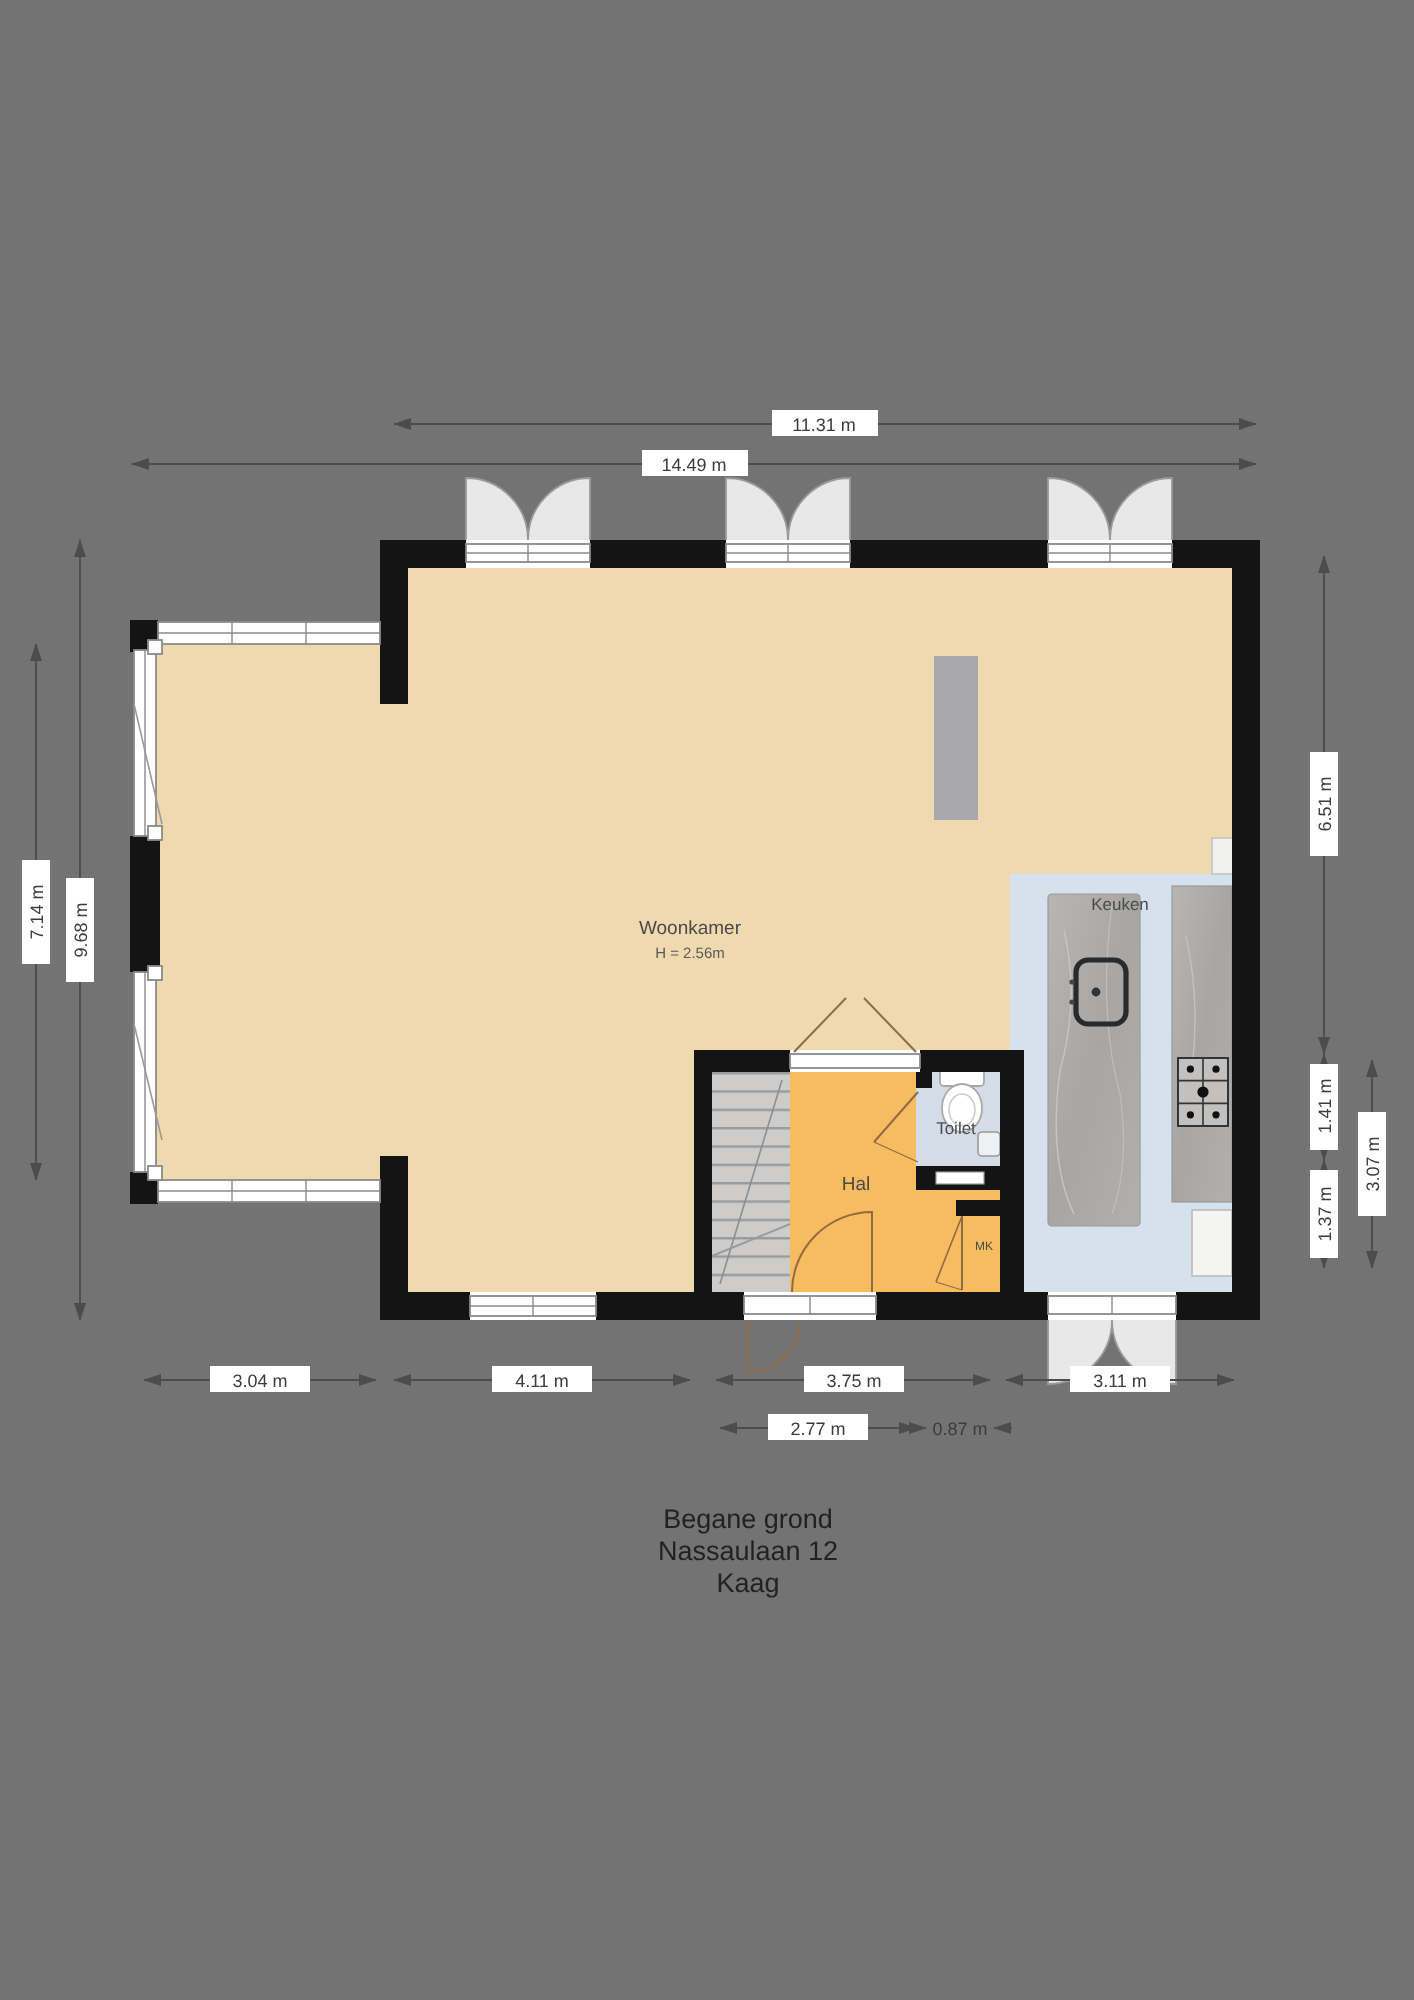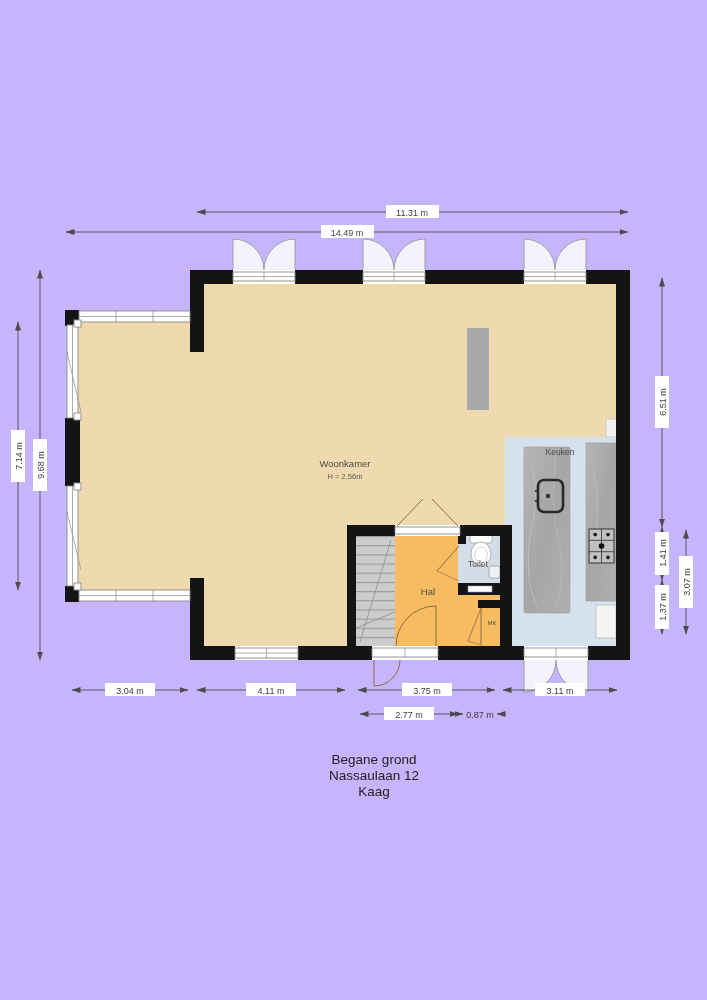--- a/index.html
+++ b/index.html
@@ -1,16 +1,16 @@
 <!DOCTYPE html>
 <html><head>
 <meta charset="utf-8">
 <style>
   html,body{margin:0;padding:0;background:#ffffff;}
-  .page{position:relative;width:707px;height:1000px;background:#c4b5fd;overflow:hidden;
+  .page{position:relative;width:707px;height:1000px;background:#737373;overflow:hidden;
         font-family:"Liberation Sans",sans-serif;}
   svg{position:absolute;left:0;top:0;}
   svg text{font-family:"Liberation Sans",sans-serif;fill:#333;}
   .dim-text{font-size:9px;fill:#3c3c3c;}
   .room-label{font-size:9.5px;fill:#4a4a4a;}
   .room-label-small{font-size:8.5px;fill:#4a4a4a;}
   .height-note{font-size:7.5px;fill:#5a5a5a;}
   .mk-label{font-size:6px;fill:#4a4a4a;}
   .title-text{font-size:13.5px;fill:#222;}
   .dim-line{stroke:#4c4c4c;stroke-width:0.9;}

